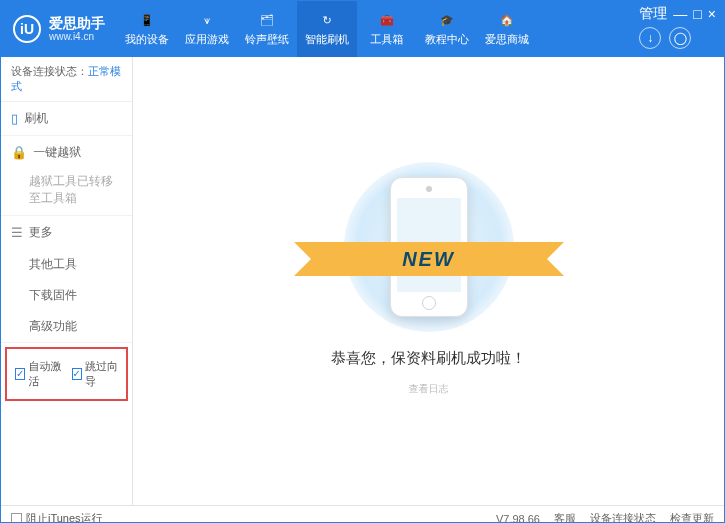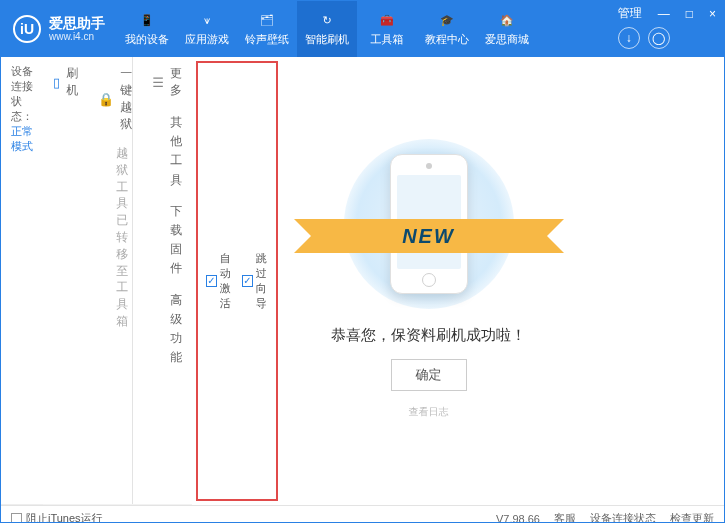--- a/index.html
+++ b/index.html
@@ -8,25 +8,25 @@
 .logo-area { display: flex; align-items: center; padding: 0 12px; gap: 8px; }
 .logo-circle { width: 28px; height: 28px; border: 2px solid #fff; border-radius: 50%; display: flex; align-items: center; justify-content: center; font-weight: bold; font-size: 14px; }
 .logo-text { display: flex; flex-direction: column; line-height: 1.1; }
 .app-name { font-size: 14px; font-weight: bold; }
 .app-url { font-size: 10px; opacity: 0.85; }
 .nav { display: flex; flex: 1; }
 .nav-item { flex: 0 0 60px; display: flex; flex-direction: column; align-items: center; justify-content: center; gap: 3px; font-size: 11px; cursor: pointer; }
 .nav-item.active { background: #1e6fd0; }
 .nav-icon { width: 18px; height: 18px; display: flex; align-items: center; justify-content: center; }
 .header-right { display: flex; flex-direction: column; justify-content: space-between; padding: 4px 8px 8px 4px; }
-.win-controls { display: flex; gap: 16px; font-size: 12px; justify-content: flex-end; align-items: center; }
+.win-controls { display: flex; gap: 6px; font-size: 14px; justify-content: flex-end; align-items: center; }
 .circ-btns { display: flex; gap: 8px; }
 .circ { width: 22px; height: 22px; border: 1px solid rgba(255,255,255,0.7); border-radius: 50%; display: flex; align-items: center; justify-content: center; cursor: pointer; font-size: 12px; }
 .content { display: flex; height: 448px; }
-.sidebar { width: 132px; border-right: 1px solid #e3e3e3; display: flex; flex-direction: row; }
+.sidebar { width: 132px; border-right: 1px solid #e3e3e3; display: flex; flex-direction: column; }
 .conn-status { padding: 7px 10px; font-size: 11px; color: #666; border-bottom: 1px solid #eee; }
 .conn-status .val { color: #2980e4; }
 .side-section { border-bottom: 1px solid #f2f2f2; }
 .side-head { display: flex; align-items: center; gap: 6px; padding: 8px 10px; color: #666; font-size: 12px; }
 .side-head .sicon { color: #2980e4; font-size: 13px; }
 .side-head.locked .sicon { color: #bbb; }
 .sub-items { }
 .sub-item { padding: 6px 10px 6px 28px; color: #666; font-size: 12px; cursor: pointer; line-height: 1.6; }
 .sub-item.active { background: #eaf3fc; color: #2980e4; border-left: 3px solid #2980e4; padding-left: 25px; }
 .jb-note { padding: 4px 10px 8px 28px; color: #aaa; font-size: 12px; line-height: 1.4; }
@@ -158,21 +158,20 @@
     <div class="illus">
       <div class="halo"></div>
       <div class="phone">
           <div class="screen"></div>
         </div>
       <div class="ribbon">
           <div class="ribbon-band">NEW</div>
         </div>
     </div>
     <div class="success-msg">恭喜您，保资料刷机成功啦！</div>
-    <button class="ok-btn">确定</button>
     <div class="log-link">查看日志</div>
   </div>
 </div>
 
 <div class="footer">
   <div class="footer-left">
     <label class="chk" style="gap:4px">
         <span class="fchk"></span>
         <span>阻止iTunes运行</span>
       </label>

